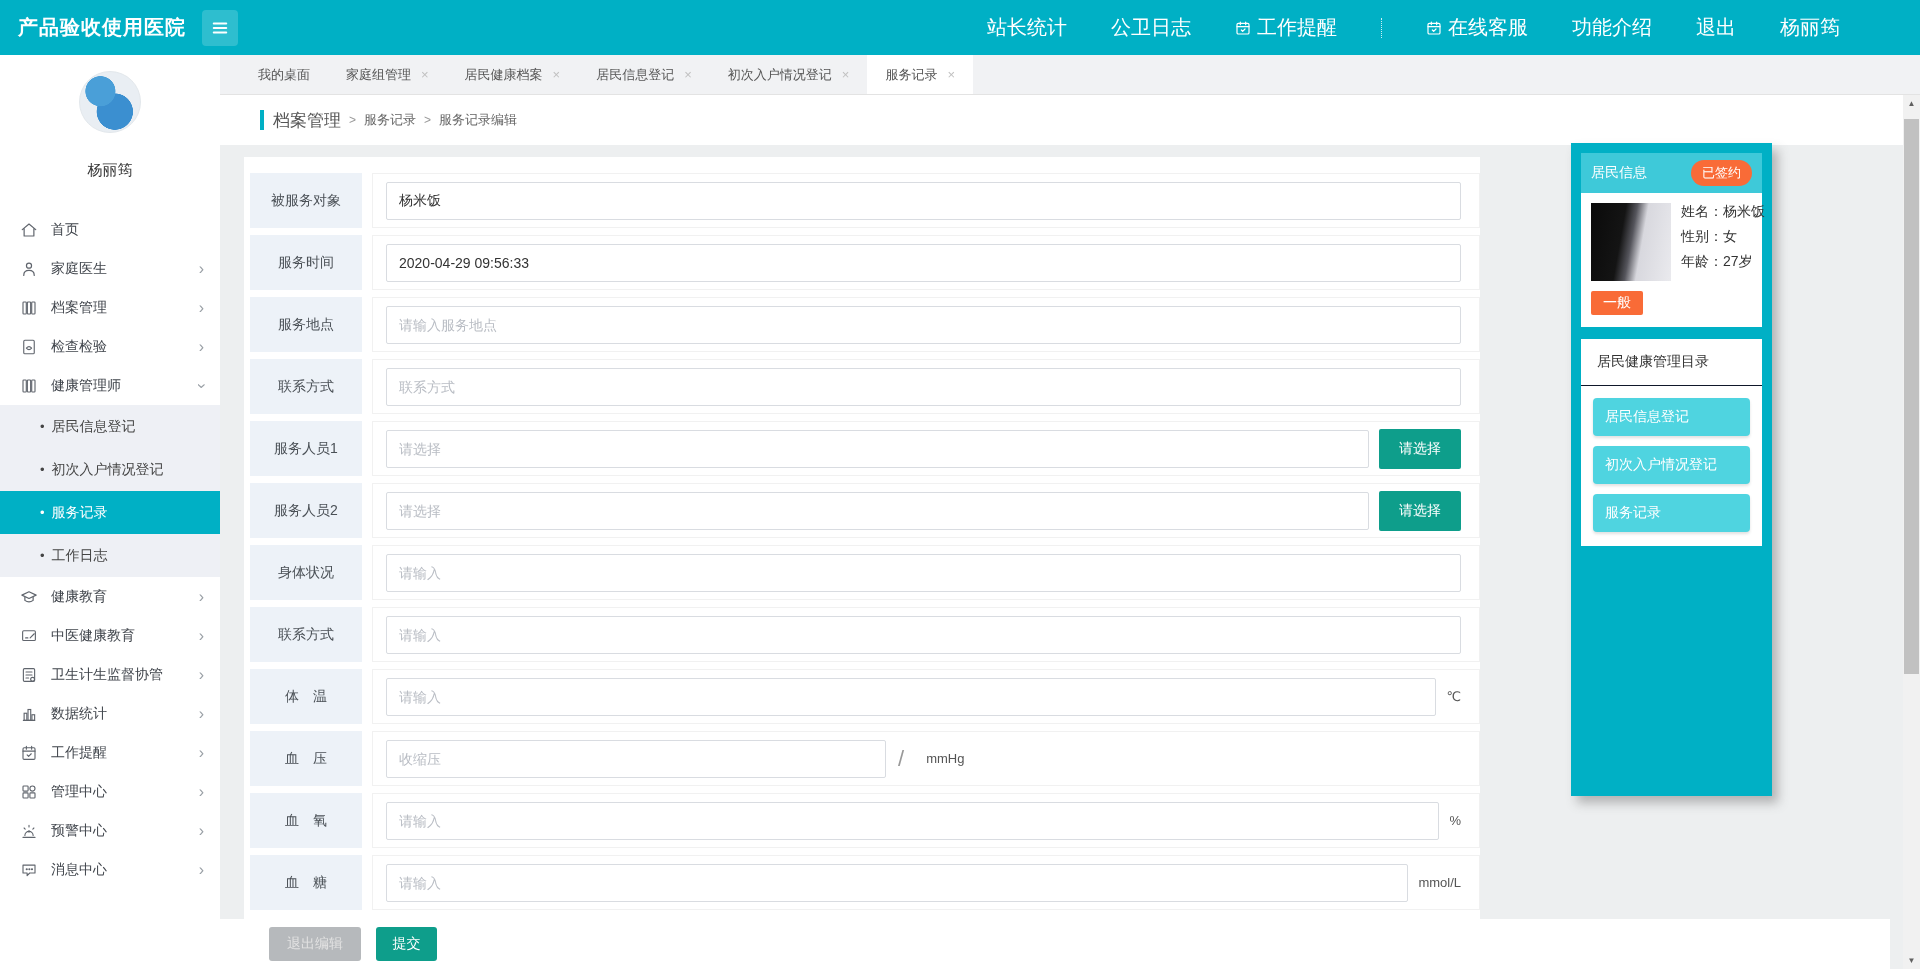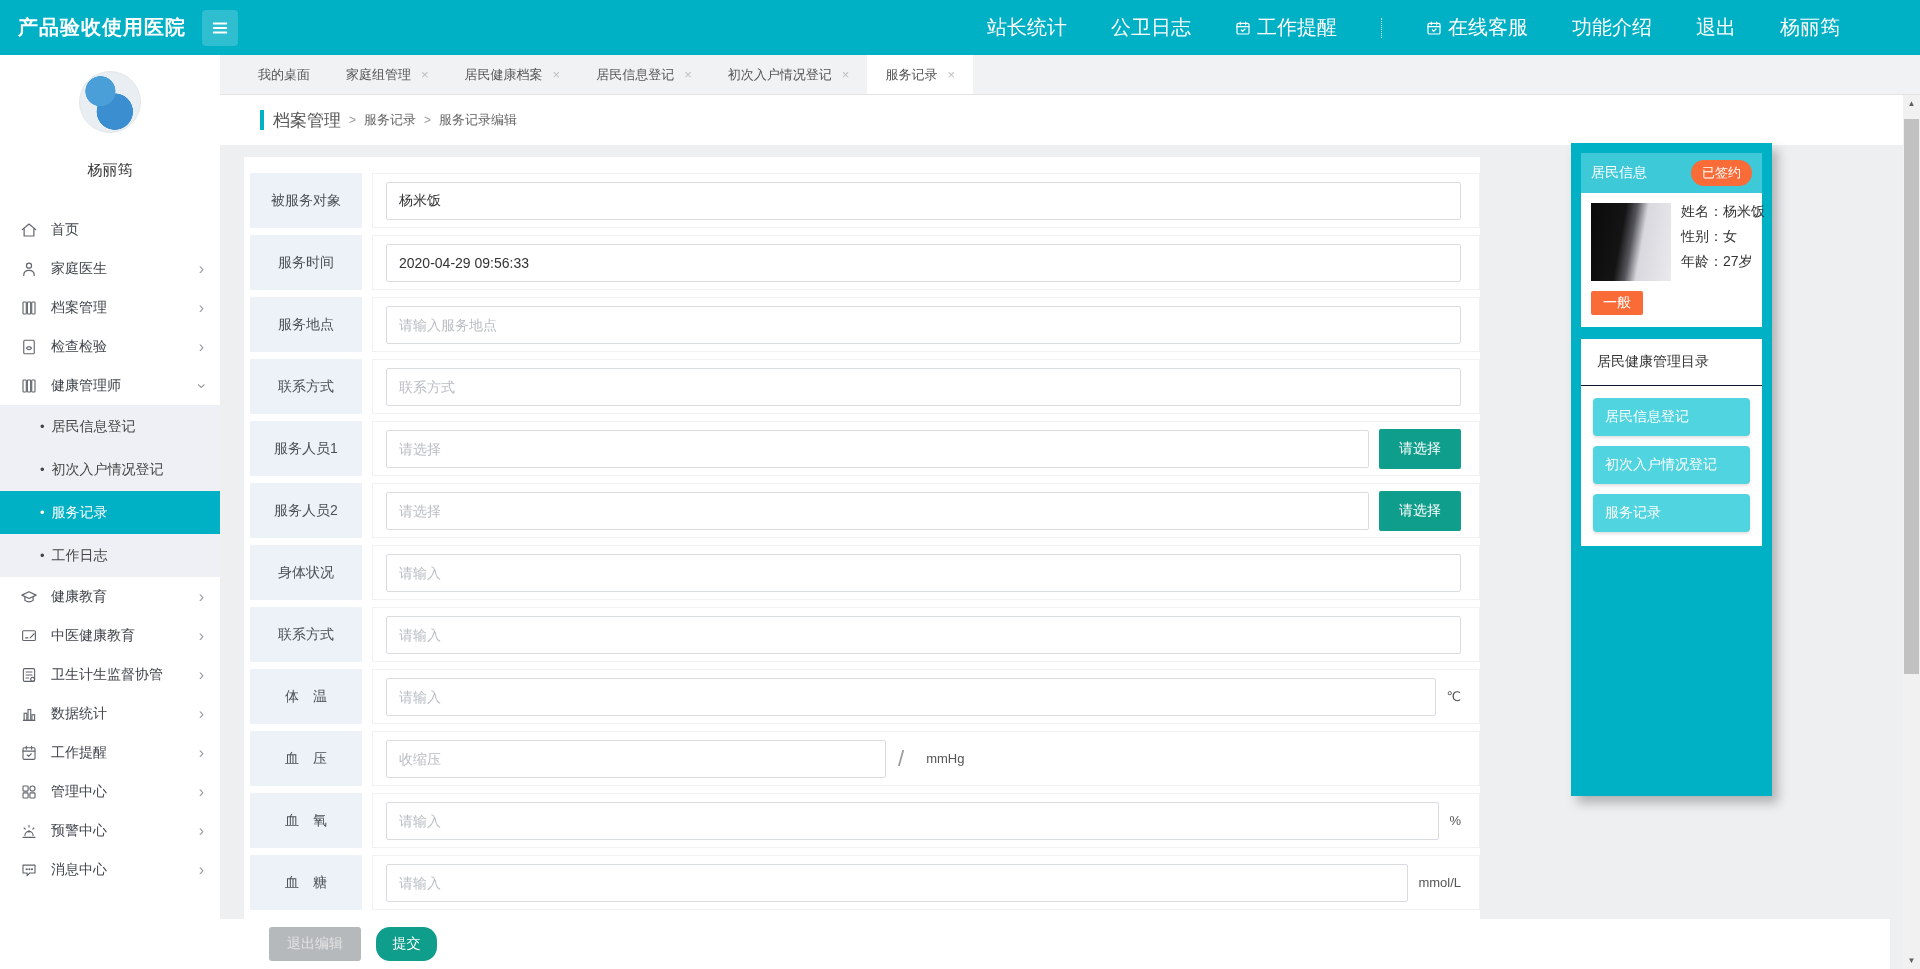--- a/index.html
+++ b/index.html
@@ -53,21 +53,21 @@
   input.txt::placeholder { color:#b9bdc4; }
   .grow { flex:1; }
   .bp1 { flex:0 0 500px; }
   .sel-btn { width:82px; height:40px; margin-left:10px; background:#0e9e8b; color:#fff; border:none; border-radius:2px; font-size:14px; cursor:pointer; font-family:inherit; }
   .unit { margin-left:10px; font-size:13px; color:#555; white-space:nowrap; }
   .bp-sep { margin:0 12px; font-size:22px; color:#999; font-weight:300; }
 
   
   .footer { position:absolute; left:0; right:30px; bottom:0; height:50px; background:#fff; display:flex; align-items:center; padding-left:49px; gap:15px; z-index:5; }
   .btn-cancel { width:92px; height:34px; background:#b6b9bc; color:#e2e2e2; border:none; border-radius:3px; font-size:14px; cursor:pointer; font-family:inherit; }
-  .btn-submit { width:61px; height:34px; background:#0e9e8b; color:#fff; border:none; border-radius:14px; font-size:14px; cursor:pointer; font-family:inherit; }
+  .btn-submit { width:61px; height:34px; background:#0e9e8b; color:#fff; border:none; border-radius:3px; font-size:14px; cursor:pointer; font-family:inherit; }
 
   
   .rpanel { position:absolute; left:1351px; top:88px; width:201px; height:653px; background:#00b0c5; padding:10px; box-shadow:6px 7px 10px rgba(70,70,70,.35); z-index:6; }
   .pcard { background:#fff; }
   .pc-head { height:40px; background:#3ec9d9; display:flex; align-items:center; justify-content:space-between; padding:0 10px; }
   .pc-title { color:#fff; font-size:14px; }
   .badge-signed { background:#f96b37; color:#fff; font-size:13px; padding:4px 11px; border-radius:13px; }
   .pc-body { padding:10px 8px 12px 10px; }
   .pc-top { display:flex; }
   .photo { width:80px; height:78px; background:linear-gradient(100deg,#0a0a0a 0%,#141414 38%,#55555c 50%,#d8d8de 62%,#eaeaee 100%); flex:0 0 80px; }

